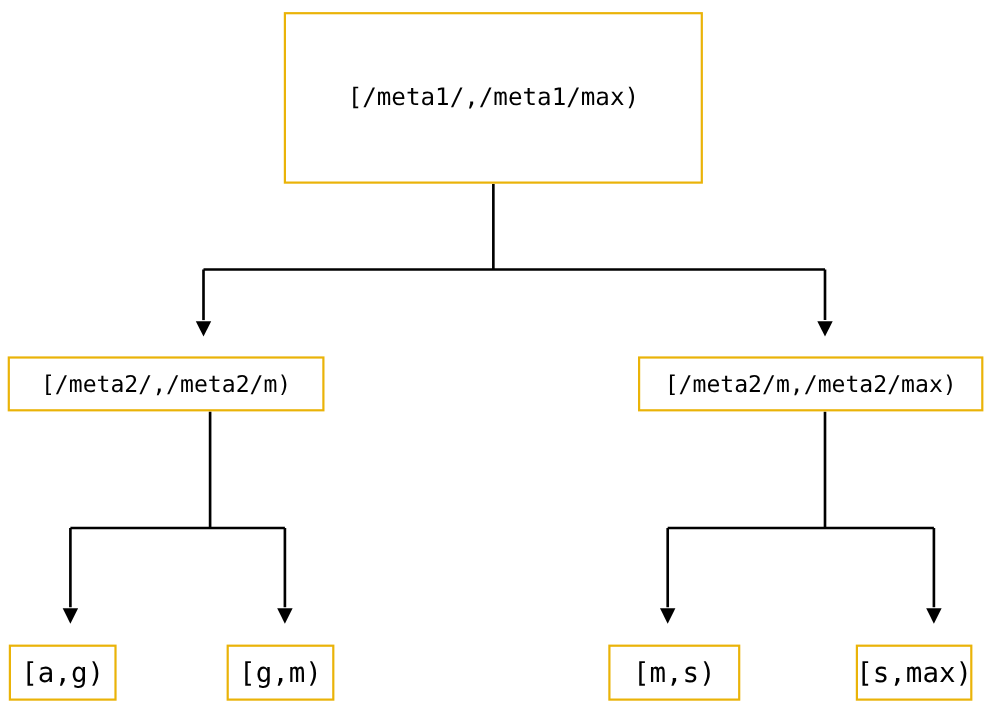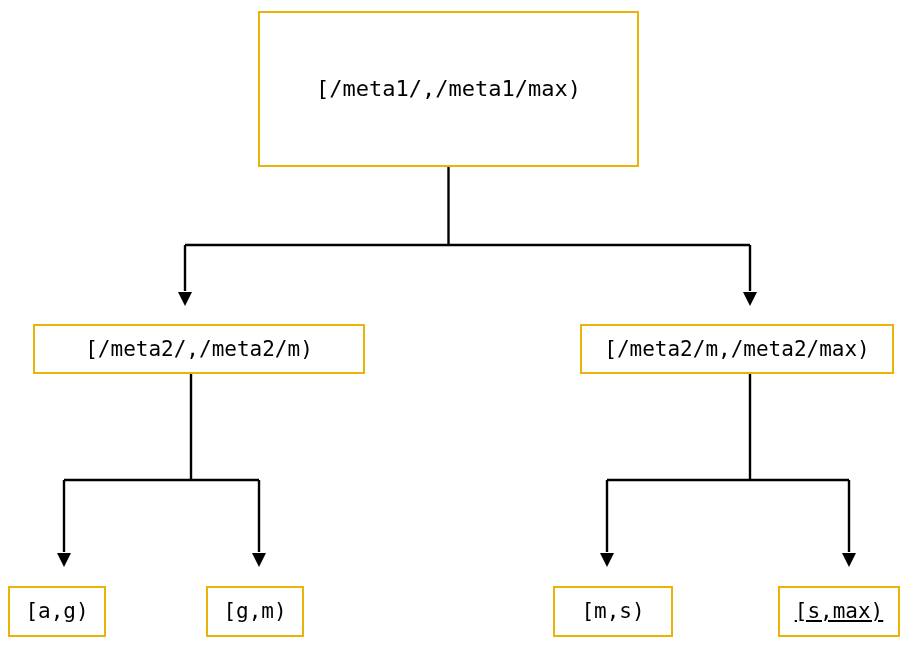--- a/index.html
+++ b/index.html
@@ -29,21 +29,21 @@
     white-space: pre;
     letter-spacing: 0px;
   }
   .node-root {
     font-size: 22px;
   }
   .node-mid {
     font-size: 21px;
   }
   .node-leaf {
-    font-size: 21px;
+    font-size: 25px;
   }
   .edge-svg {
     position: absolute;
     left: 0;
     top: 0;
     width: 912px;
     height: 652px;
     pointer-events: none;
     overflow: visible;
   }
@@ -90,37 +90,37 @@
       <path class="edge-line" d="M 849 480 L 849 552"></path>
       <polygon class="arrow-head" points="600,553 614,553 607,567"></polygon>
       <polygon class="arrow-head" points="842,553 856,553 849,567"></polygon>
     </g>
   </svg>
 
   <div class="node node-root" style="left:258px; top:11px; width:381px; height:156px;">
     <span>[/meta1/,/meta1/max)</span>
   </div>
 
-  <div class="node node-mid" style="left:33px; top:324px; width:332px; height:50px;">
+  <div class="node node-mid" style="left:7px; top:324px; width:288px; height:50px;">
     <span>[/meta2/,/meta2/m)</span>
   </div>
 
   <div class="node node-mid" style="left:580px; top:324px; width:314px; height:50px;">
     <span>[/meta2/m,/meta2/max)</span>
   </div>
 
   <div class="node node-leaf" style="left:8px; top:586px; width:98px; height:51px;">
     <span>[a,g)</span>
   </div>
 
   <div class="node node-leaf" style="left:206px; top:586px; width:98px; height:51px;">
     <span>[g,m)</span>
   </div>
 
   <div class="node node-leaf" style="left:553px; top:586px; width:120px; height:51px;">
     <span>[m,s)</span>
   </div>
 
-  <div class="node node-leaf" style="left:778px; top:586px; width:122px; height:51px;text-decoration:underline;">
+  <div class="node node-leaf" style="left:778px; top:586px; width:106px; height:51px;">
     <span>[s,max)</span>
   </div>
 
 </div>
 
 </body></html>

